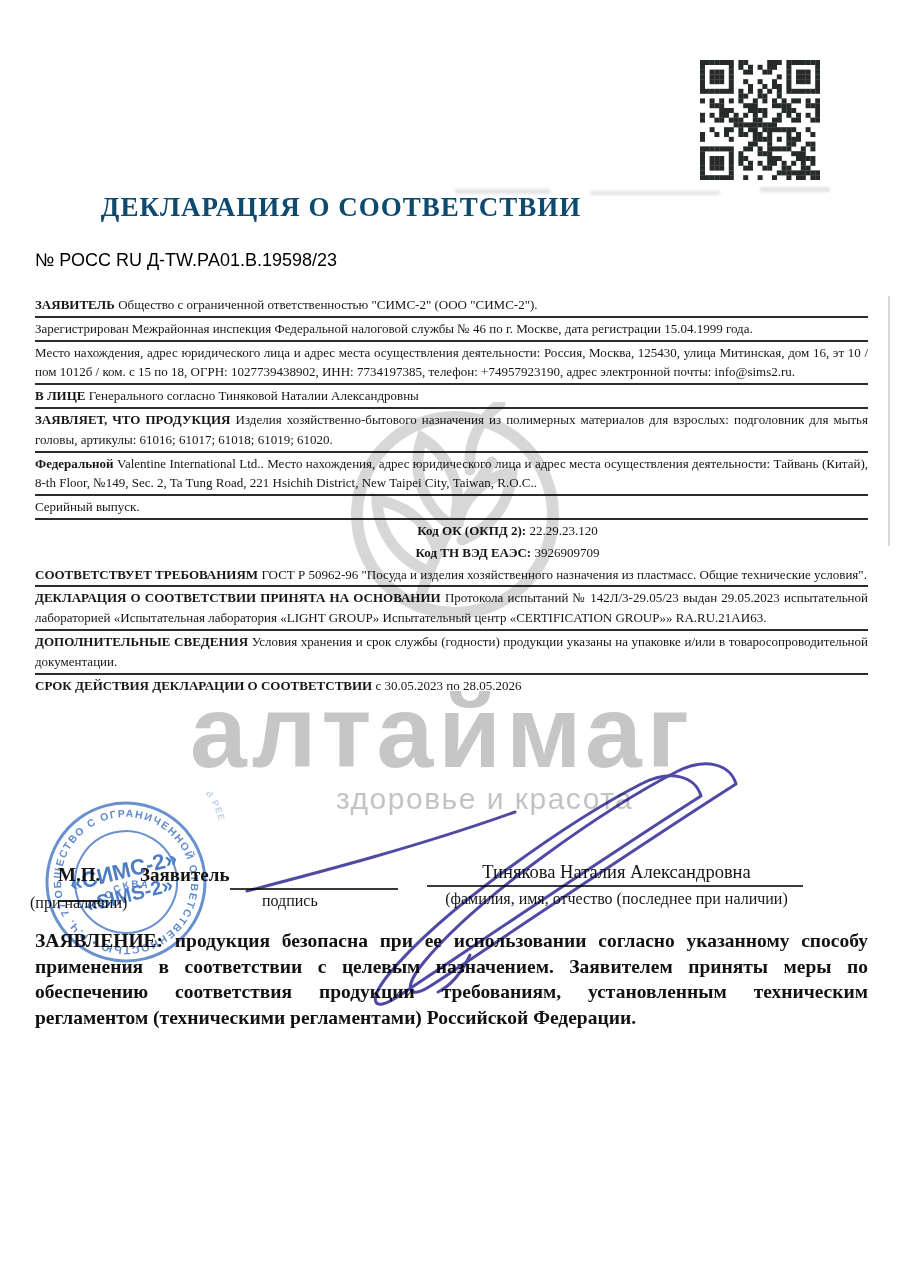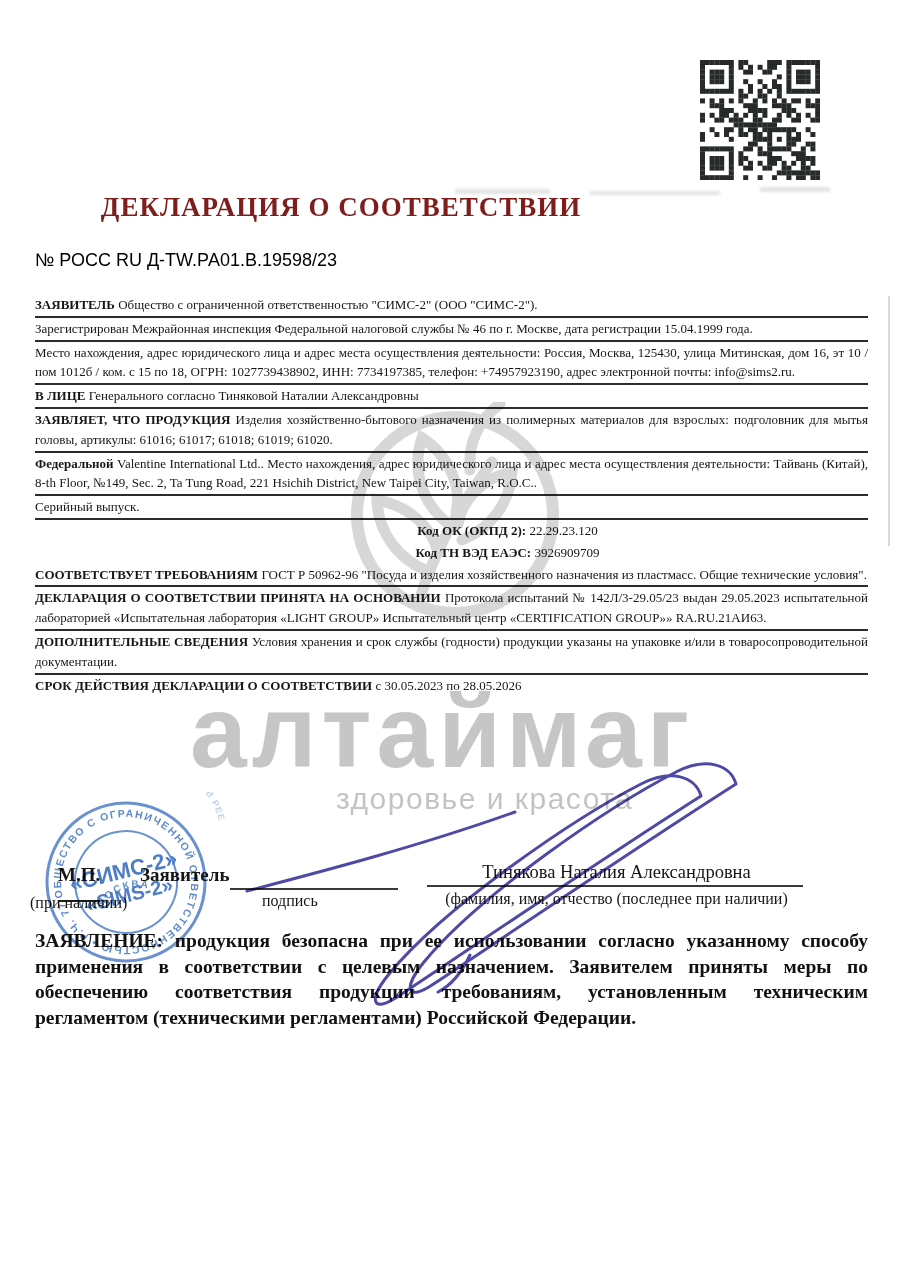--- a/index.html
+++ b/index.html
@@ -1,20 +1,20 @@
 <!DOCTYPE html>
 <html><head>
 <meta charset="utf-8">
 <style>
   html,body{margin:0;padding:0;background:#ffffff;}
   .page{position:relative;width:900px;height:1272px;background:#ffffff;overflow:hidden;
         font-family:"Liberation Serif","DejaVu Serif",serif;color:#161616;}
   
   .doc-title{position:absolute;left:35px;top:192px;width:612px;text-align:center;
-             font-size:27px;font-weight:bold;letter-spacing:1px;color:#7f1d1d;}
+             font-size:27px;font-weight:bold;letter-spacing:1px;color:#0c4a6e;}
   .doc-number{position:absolute;left:35px;top:250px;width:768px;text-align:left;
               font-family:"Liberation Sans","DejaVu Sans",sans-serif;font-size:18px;color:#000000;}
   .qr{position:absolute;left:700px;top:60px;width:120px;height:120px;}
   
   .content{position:absolute;left:35px;top:294px;width:833px;}
   .sec{font-size:13px;line-height:19.8px;text-align:justify;padding:1px 0;
        border-bottom:2px solid #2b2b2b;}
   .sec.nob{border-bottom:none;}
   .lead{font-weight:bold;}
   .codes{text-align:center;padding-left:112px;}

